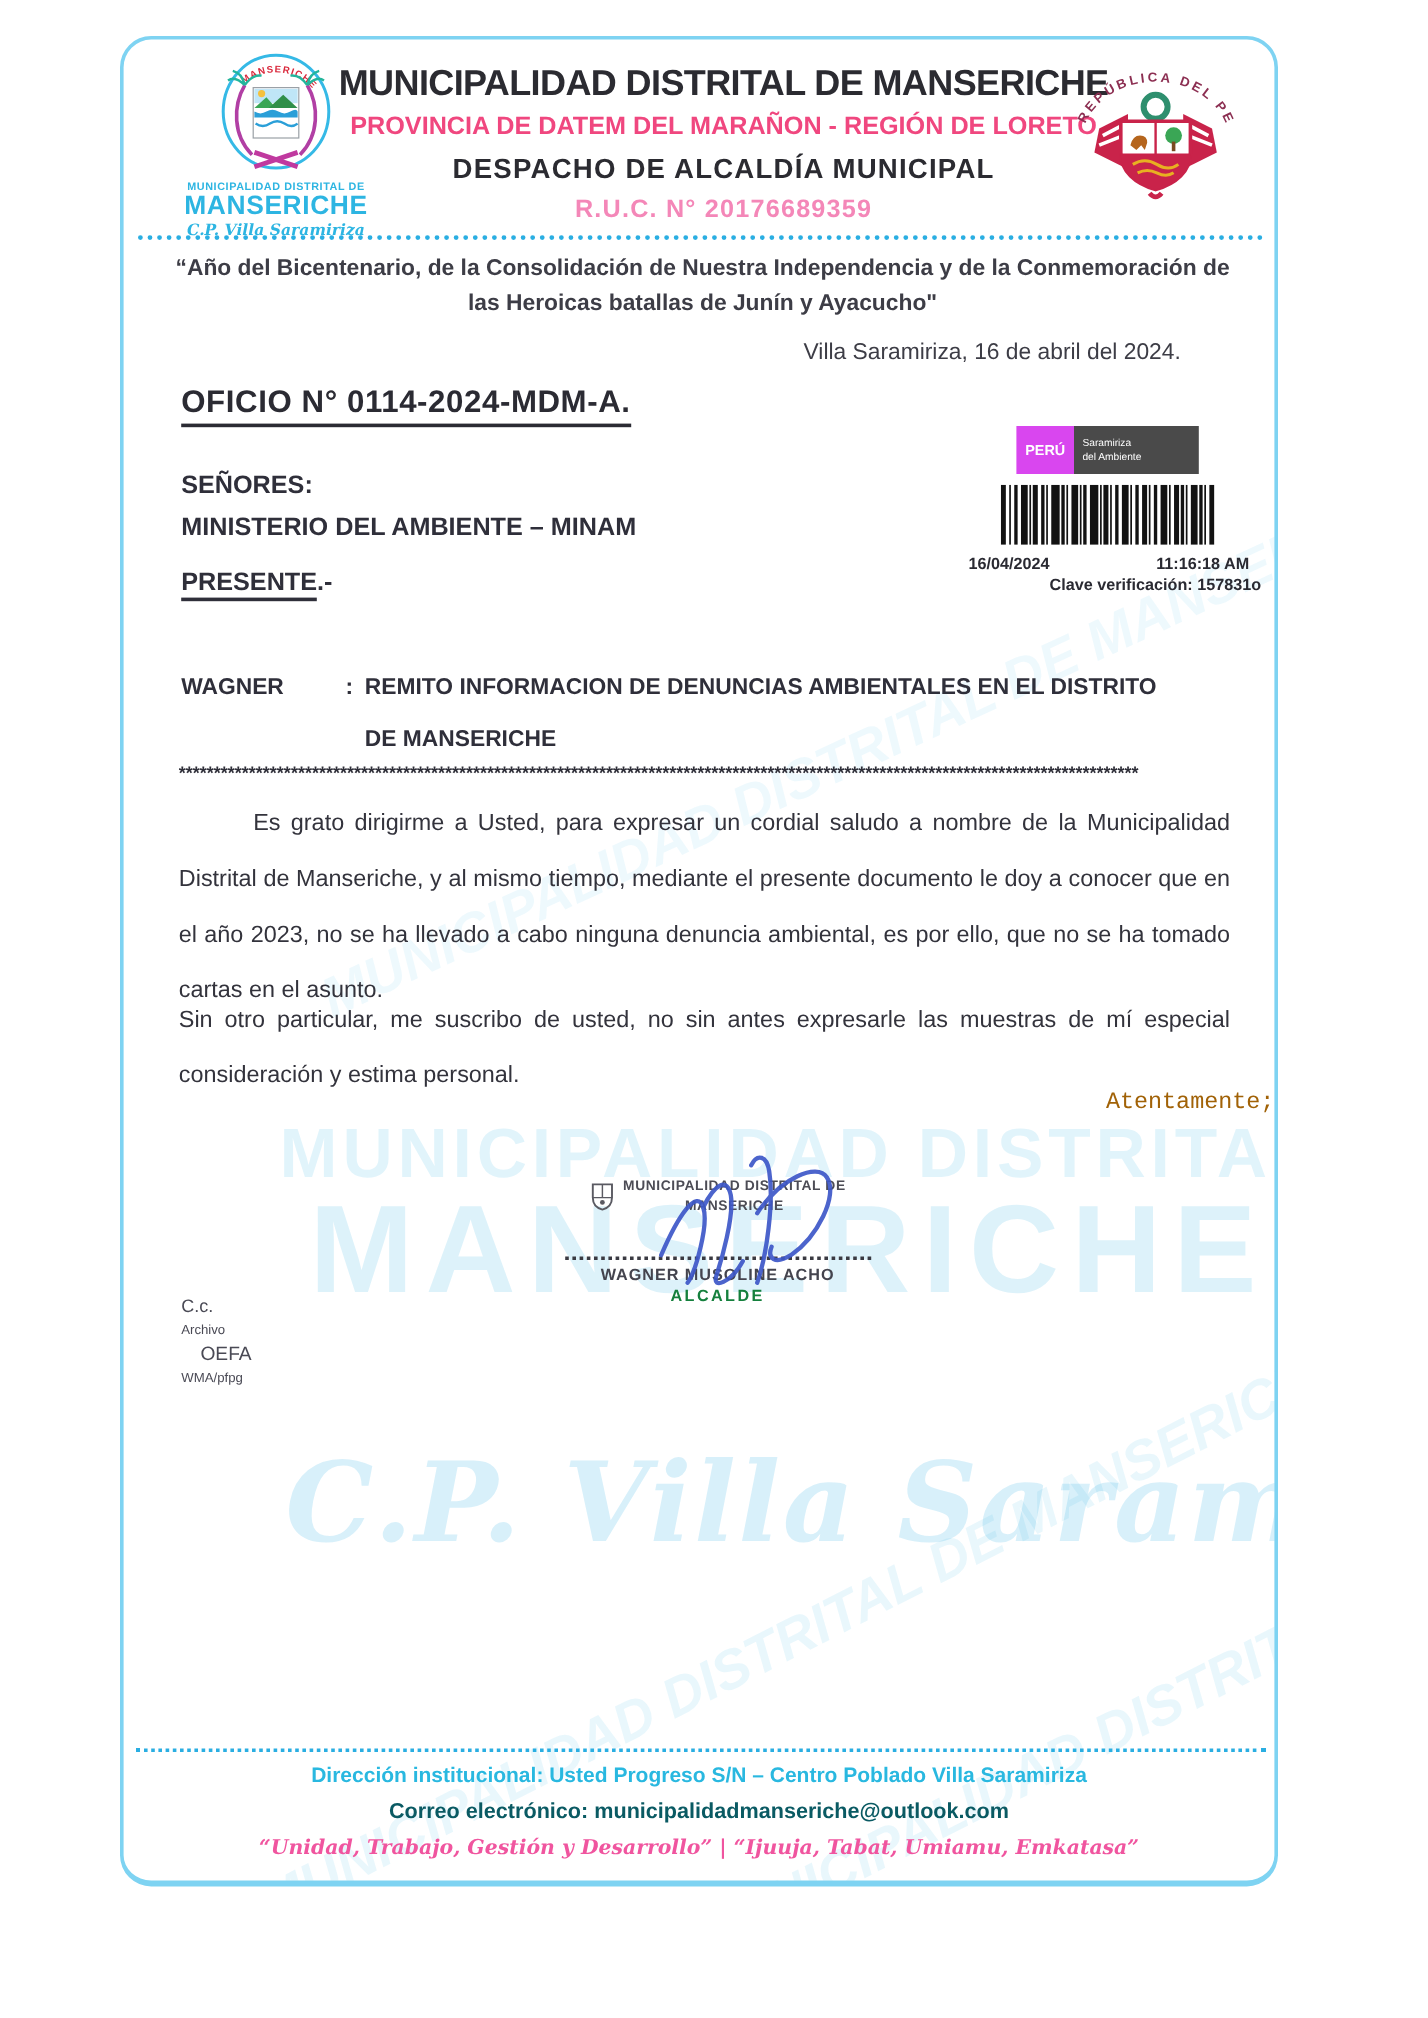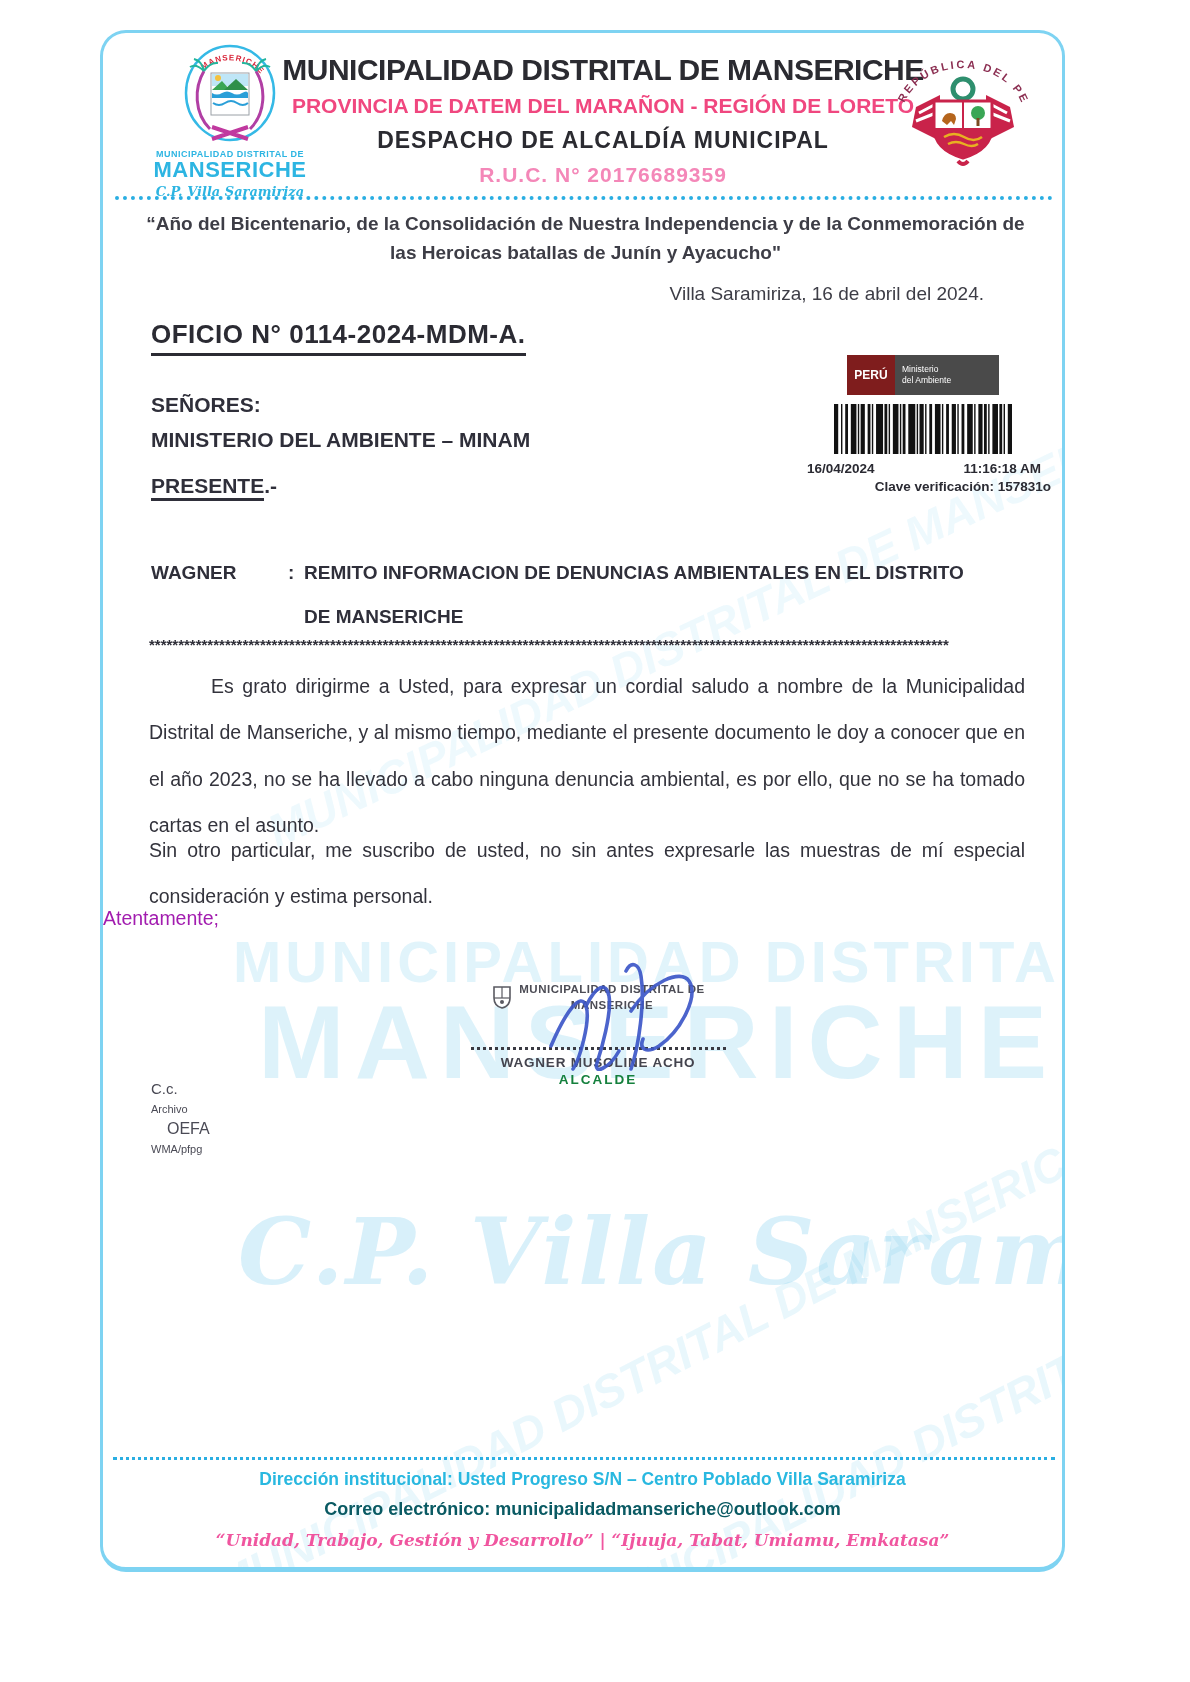--- a/index.html
+++ b/index.html
@@ -58,21 +58,21 @@
             color:#2b2b33; border-bottom:3px solid #2b2b33; padding-bottom:3px; letter-spacing:0.5px; }
 
   .recipients { position:absolute; left:48px; top:360px; font-size:21px; font-weight:bold; color:#2f2f3a; }
   .recip-entity { margin-top:11px; }
   .recip-presente { margin-top:22px; }
   .underlined { border-bottom:3px solid #2f2f3a; padding-bottom:1px; }
 
   
   .stamp { position:absolute; left:690px; top:322px; width:260px; text-align:center; }
   .stamp-logo { display:flex; width:152px; height:40px; margin:0 auto; }
-  .stamp-peru { width:48px; background:#7f1d1d; color:#fff; font-weight:bold; font-size:12px;
+  .stamp-peru { width:48px; background:#d946ef; color:#fff; font-weight:bold; font-size:12px;
                 display:flex; align-items:center; justify-content:center; }
   .stamp-ministry { flex:1; background:#4a4a4a; color:#fff; font-size:8.5px; text-align:left;
                     display:flex; flex-direction:column; justify-content:center; padding-left:7px; line-height:1.3; }
   .stamp-barcode { width:178px; height:50px; margin:9px auto 0; }
   .stamp-number { font-size:29px; font-weight:bold; color:#1c1c22; letter-spacing:2px; margin-top:6px; }
   .stamp-daterow { display:flex; justify-content:space-between; padding:0 12px 0 14px;
                    font-size:13.5px; font-weight:bold; color:#2a2a32; margin-top:3px; }
   .stamp-verif { font-size:13.5px; font-weight:bold; color:#2a2a32; text-align:right;
                  padding-right:2px; margin-top:3px; }
 
@@ -84,22 +84,22 @@
   .asunto-text  { width:680px; }
 
   .asterisks { position:absolute; left:46px; top:603px; width:874px; font-size:15px;
                font-weight:bold; color:#2e2e38; white-space:nowrap; overflow:hidden; }
 
   
   .para { position:absolute; left:46px; width:876px; font-size:19.5px; color:#33333c;
           line-height:2.38; text-align:justify; }
   .para1 { top:630px; text-indent:62px; }
   .para2 { top:794px; }
-  .closing { position:absolute; left:0; right:0; top:874px; text-align:left;
-             font-size:19.5px; color:#a21caf; }
+  .closing { position:absolute; left:0; right:0; top:874px; text-align:right;
+             font-size:19.5px; color:#a16207;font-family:Liberation Mono, monospace; }
 
   
   .sig-block { position:absolute; left:320px; top:948px; width:350px; text-align:center; }
   .sig-stamp-row { display:flex; align-items:center; justify-content:center; gap:6px; }
   .sig-stamp-text { font-size:11.5px; font-weight:bold; color:#4c4c55; line-height:1.4;
                     letter-spacing:0.5px; }
   .sig-scrawl { position:absolute; left:108px; top:-30px; z-index:2; }
   .sig-dotline { width:255px; margin:34px auto 0; border-bottom:3px dotted #3a3a42; }
   .sig-name  { font-size:13.5px; font-weight:bold; color:#44444e; margin-top:5px; letter-spacing:0.8px; }
   .sig-title { font-size:13.5px; font-weight:bold; color:#15803d; margin-top:2px; letter-spacing:2px; }
@@ -196,21 +196,21 @@
     <div class="quote">“Año del Bicentenario, de la Consolidación de Nuestra Independencia y de la Conmemoración de las Heroicas batallas de Junín y Ayacucho"</div>
 
     <div class="date-line">Villa Saramiriza, 16 de abril del 2024.</div>
 
     <div class="oficio">OFICIO N° 0114-2024-MDM-A.</div>
 
     <div class="stamp">
       <div class="stamp-logo">
         <div class="stamp-peru">PERÚ</div>
         <div class="stamp-ministry">
-          <span>Ministerio</span>
+          <span>Saramiriza</span>
           <span>del Ambiente</span>
         </div>
       </div>
       <svg class="stamp-barcode" viewBox="0 0 127 40" preserveAspectRatio="none">
         <g fill="#121212">
           <rect x="0" width="3" height="40"></rect>
             <rect x="5" width="1" height="40"></rect>
             <rect x="8" width="2" height="40"></rect>
           <rect x="12" width="4" height="40"></rect>
             <rect x="17" width="1" height="40"></rect>

